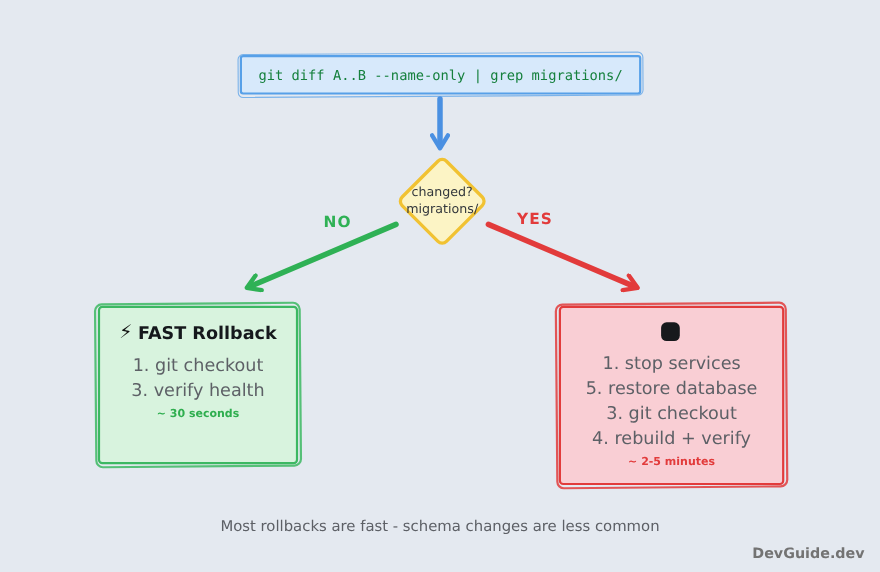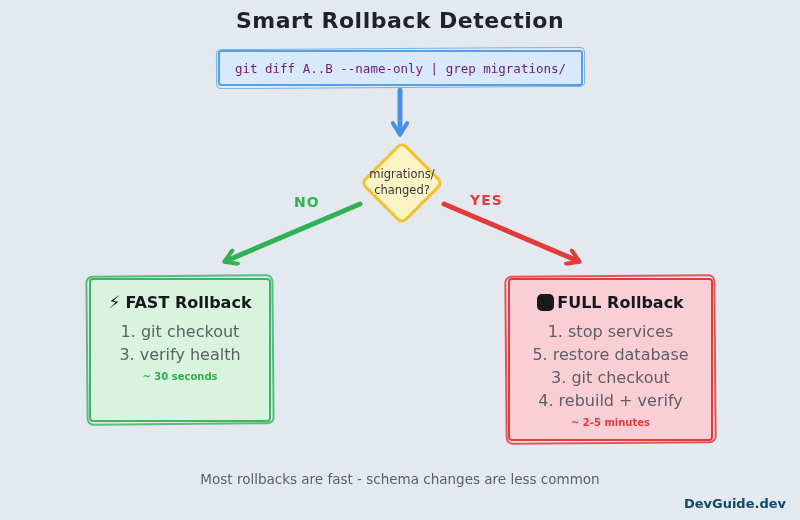--- a/index.html
+++ b/index.html
@@ -40,21 +40,21 @@
     inset: -4px;
     border: 1.5px solid #57a0e8;
     border-radius: 5px;
     transform: rotate(-0.35deg);
     opacity: 0.75;
     pointer-events: none;
   }
   .code-box code {
     font-family: "DejaVu Sans Mono", "Liberation Mono", monospace;
     font-size: 12.5px;
-    color: #701a75;
+    color: #15803d;
     white-space: pre;
   }
   
   .arrows { position: absolute; left: 0; top: 0; }
   
   .diamond-shape {
     position: absolute;
     left: 372px; top: 153px;
     width: 60px; height: 60px;
     background: #fcf4c5;
@@ -156,29 +156,28 @@
     width: 100%;
     text-align: center;
     font-size: 13.5px;
     color: #5d6066;
   }
   .brand {
     position: absolute;
     right: 14px; top: 496px;
     font-size: 13px;
     font-weight: 600;
-    color: #0c4a6e;
+    color: #737373;
   }
 </style>
 </head>
 <body>
 
 <div class="canvas">
 
-  <h1 class="title">Smart Rollback Detection</h1>
 
   <div class="code-box">
     <code>git diff A..B --name-only | grep migrations/</code>
   </div>
 
   <svg class="arrows" width="800" height="520" viewBox="0 0 800 520">
     <defs>
       <marker id="ah-blue" viewBox="0 0 10 10" refX="7" refY="5" markerWidth="3.6" markerHeight="3.6" orient="auto-start-reverse">
         <path d="M1.5 1 L8 5 L1.5 9" fill="none" stroke="#4a90e2" stroke-width="2.2" stroke-linecap="round" stroke-linejoin="round"></path>
       </marker>
@@ -189,43 +188,42 @@
         <path d="M1.5 1 L8 5 L1.5 9" fill="none" stroke="#e23b3b" stroke-width="2.2" stroke-linecap="round" stroke-linejoin="round"></path>
       </marker>
     </defs>
     <line x1="400" y1="90" x2="400" y2="133" stroke="#4a90e2" stroke-width="5" stroke-linecap="round" marker-end="url(#ah-blue)"></line>
     <line x1="360" y1="204" x2="226" y2="261" stroke="#2fb155" stroke-width="5" stroke-linecap="round" marker-end="url(#ah-green)"></line>
     <line x1="444" y1="204" x2="578" y2="261" stroke="#e23b3b" stroke-width="5" stroke-linecap="round" marker-end="url(#ah-red)"></line>
   </svg>
 
   <div class="diamond-shape"></div>
   <div class="diamond-label">
+    <div>changed?</div>
     <div>migrations/</div>
-    <div>changed?</div>
   </div>
 
   <div class="branch-label branch-no">NO</div>
   <div class="branch-label branch-yes">YES</div>
 
   <div class="result-box box-fast">
     <div class="box-title">
       <span class="bolt-glyph">⚡</span>
       <span>FAST Rollback</span>
     </div>
     <ul class="step-list">
       <li>1. git checkout</li>
       <li>3. verify health</li>
     </ul>
     <div class="duration duration-fast">~ 30 seconds</div>
   </div>
 
   <div class="result-box box-full">
     <div class="box-title">
       <span class="stop-square"></span>
-      <span>FULL Rollback</span>
     </div>
     <ul class="step-list">
       <li>1. stop services</li>
       <li>5. restore database</li>
       <li>3. git checkout</li>
       <li>4. rebuild + verify</li>
     </ul>
     <div class="duration duration-full">~ 2-5 minutes</div>
   </div>
 

